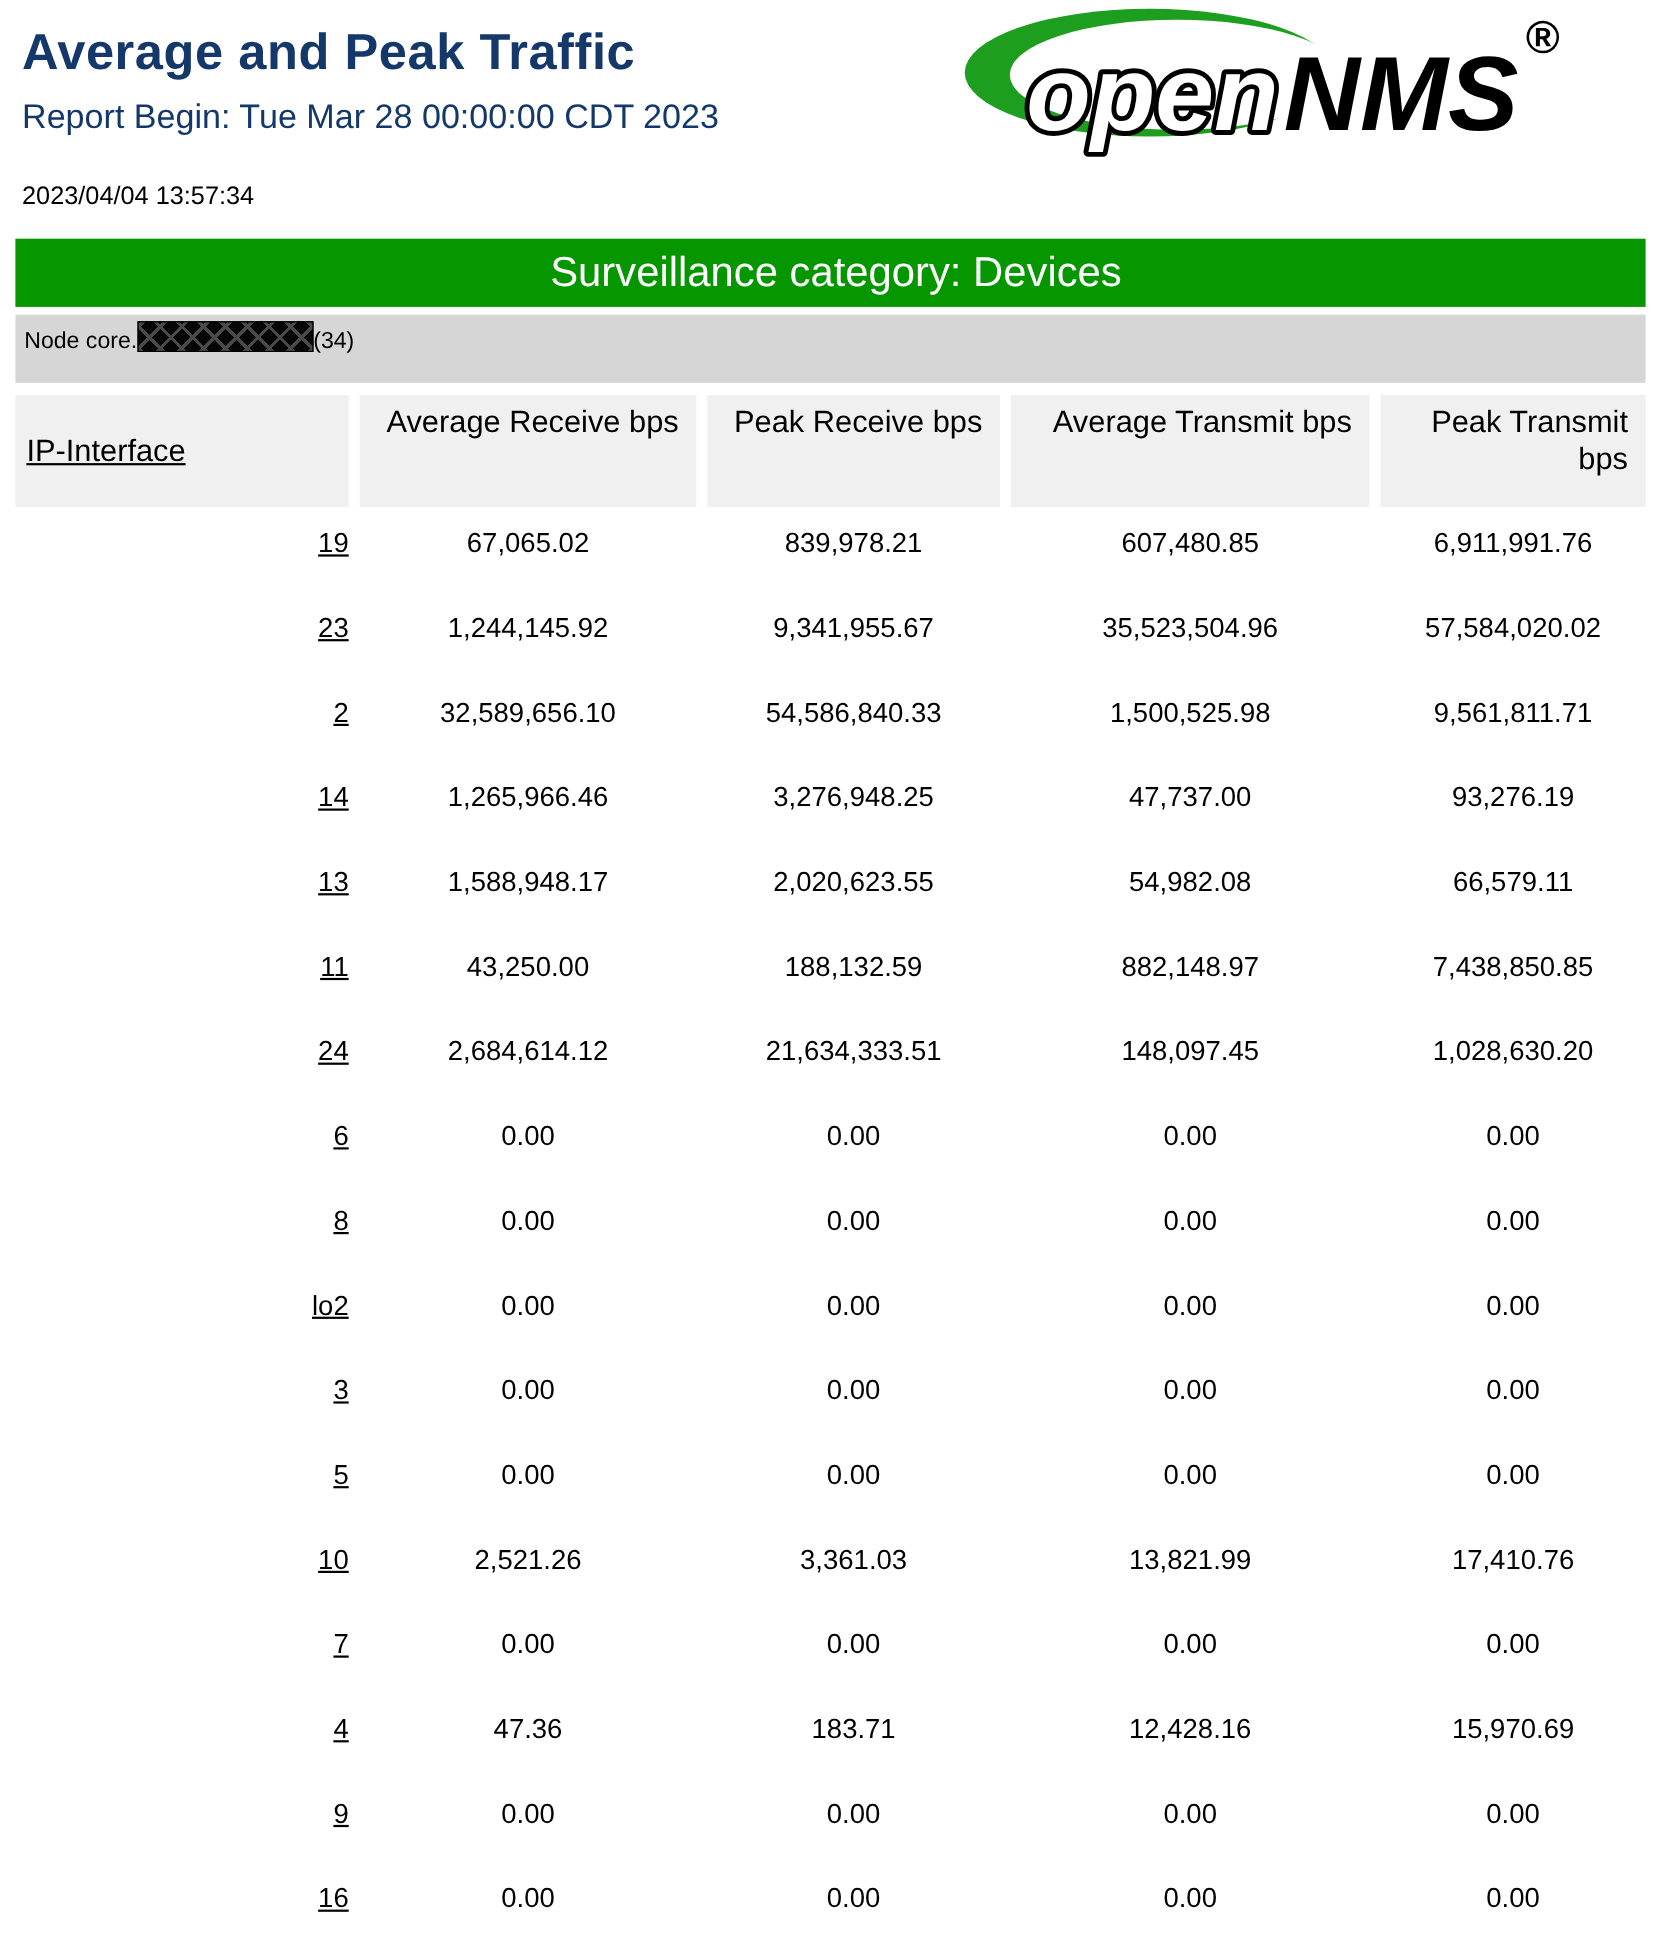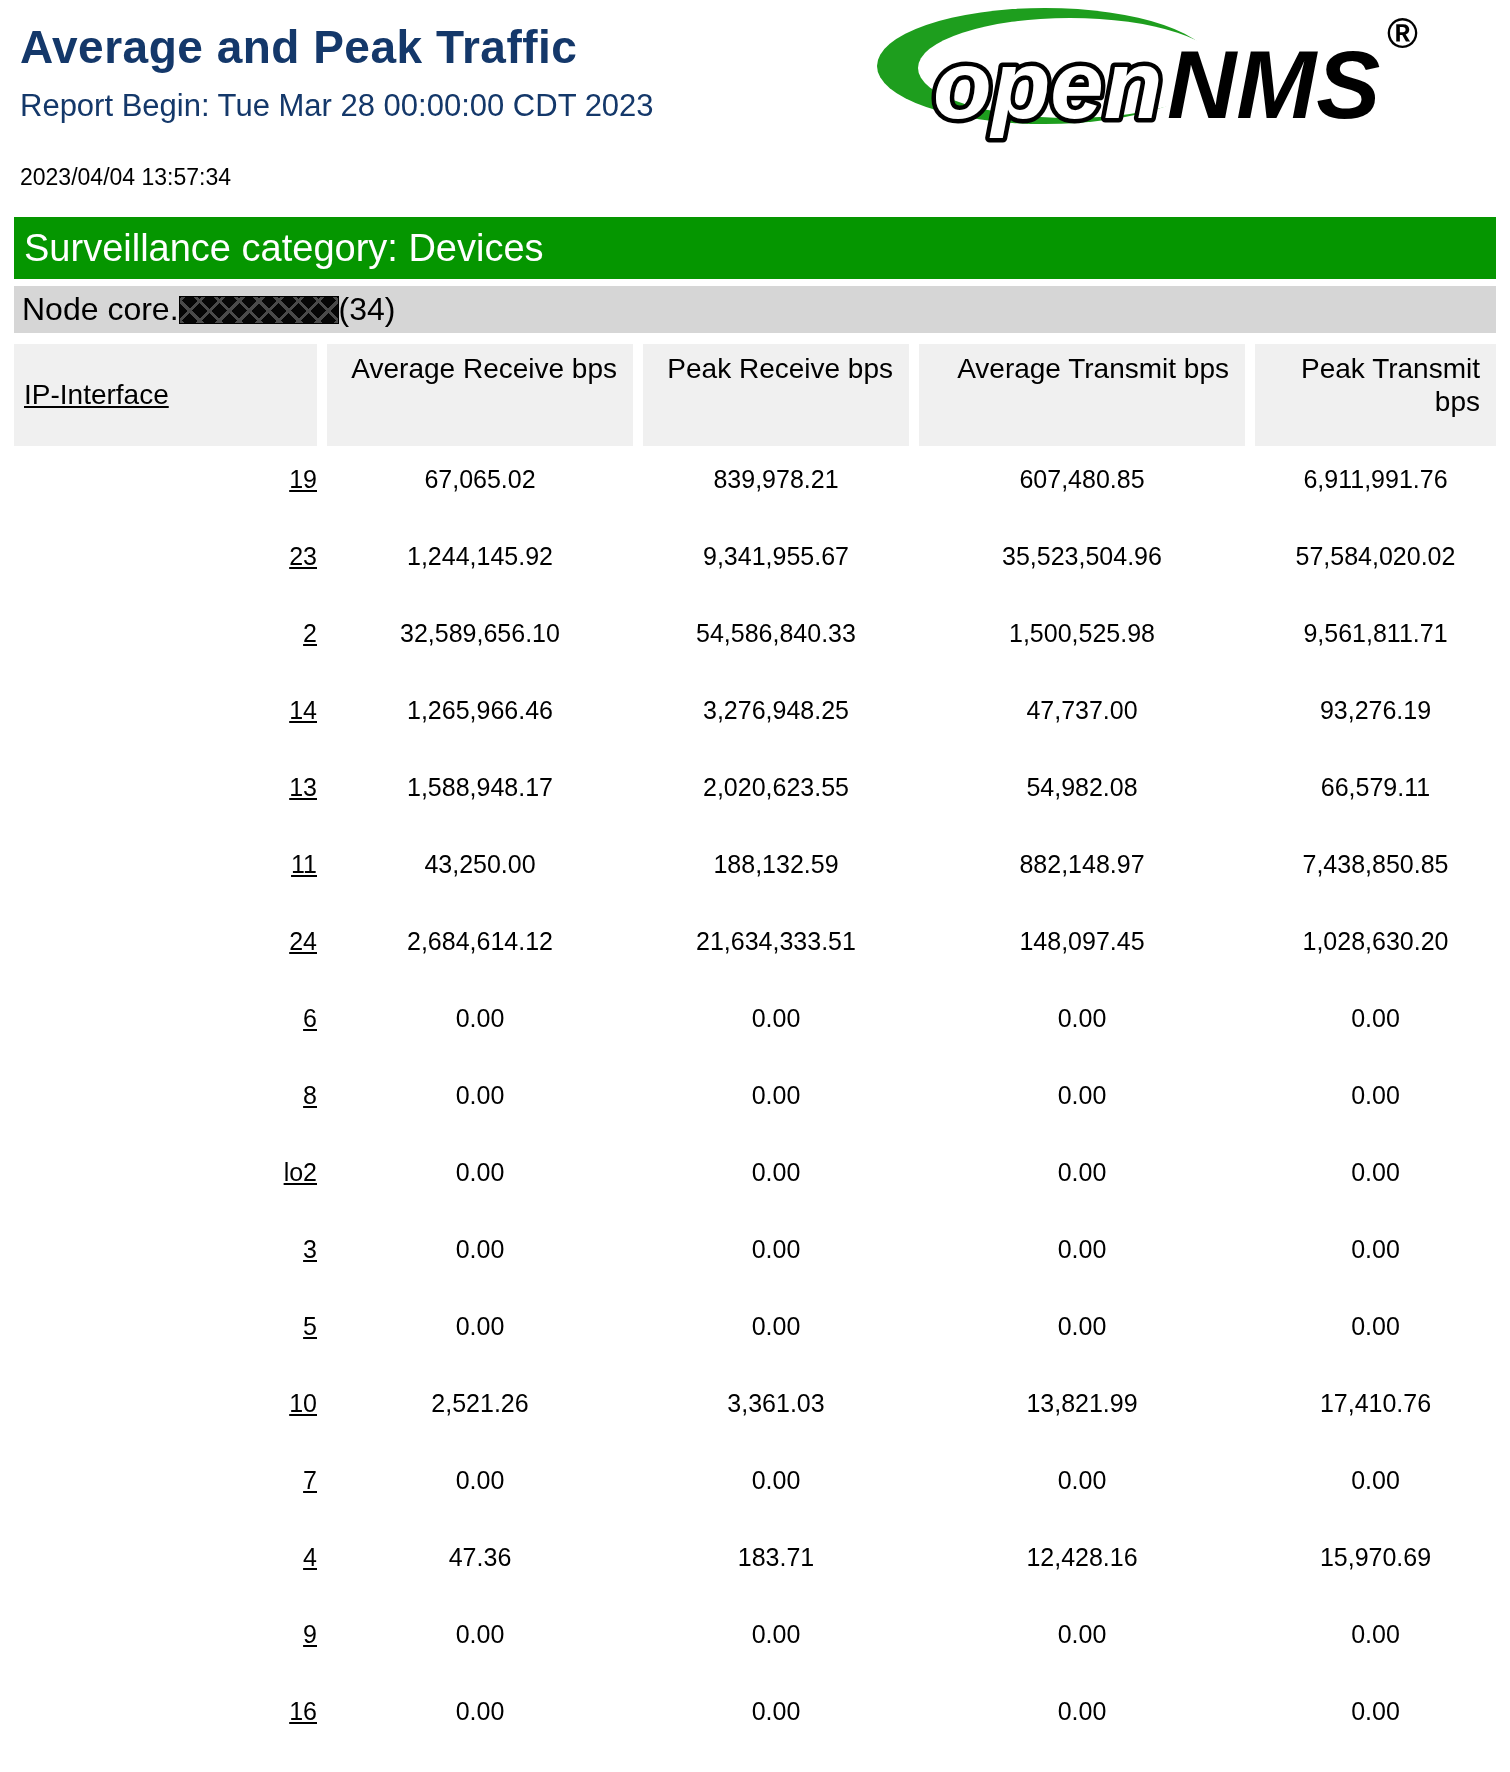--- a/index.html
+++ b/index.html
@@ -74,29 +74,30 @@
     margin: 26px 14px 0 14px;
     height: 62px;
     line-height: 62px;
     background: var(--brand-green, #059600);
     color: #ffffff;
     font-size: 38px;
     padding-left: 10px;
     box-sizing: border-box;
     white-space: nowrap;
     overflow: hidden;
+    text-align: center;
   }
 
   
   .node-row {
     margin: 7px 14px 0 14px;
-    height: 47px;
+    height: 62px;
     line-height: 47px;
     background: #d6d6d6;
-    font-size: 32px;
+    font-size: 21px;
     padding-left: 8px;
     box-sizing: border-box;
     white-space: nowrap;
   }
   .redacted-box {
     display: inline-block;
     width: 158px;
     height: 26px;
     vertical-align: -4px;
     background-color: #060606;

